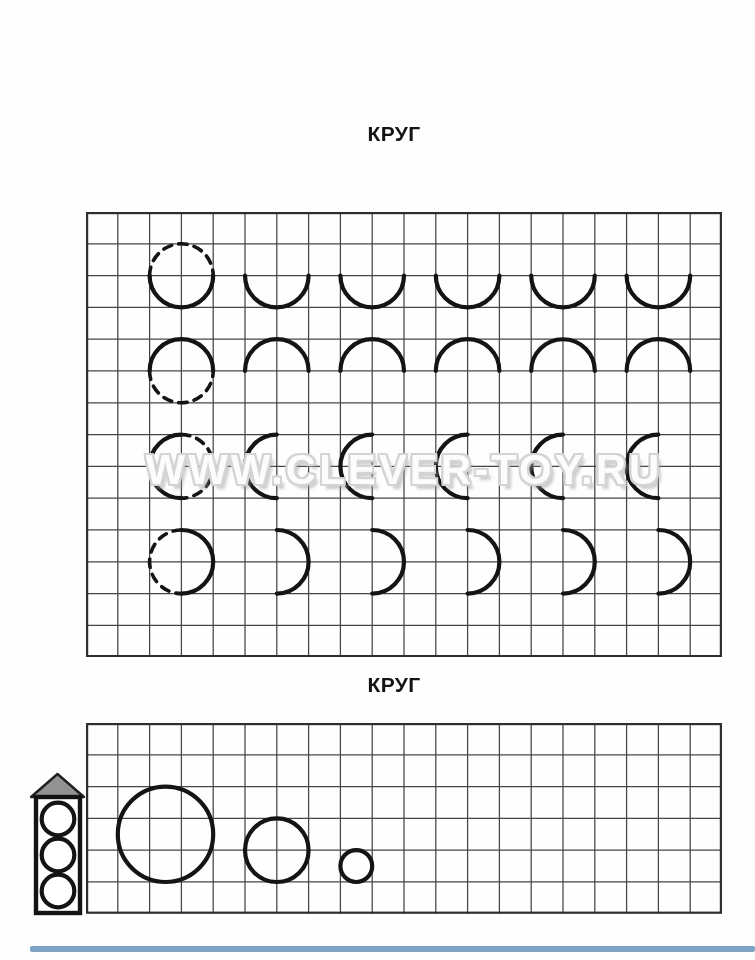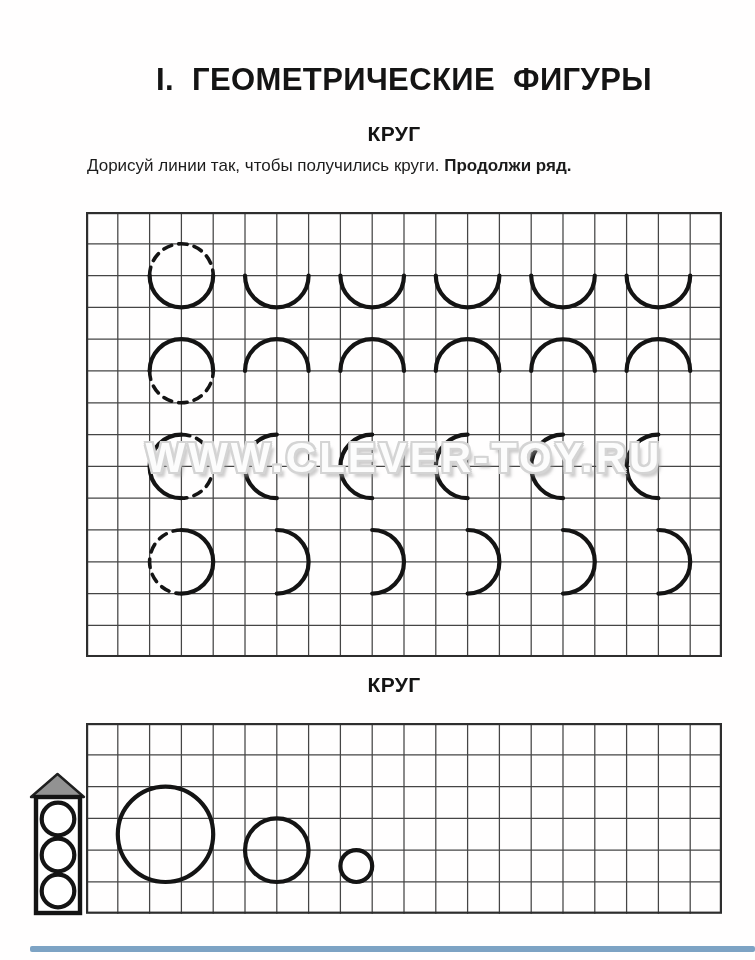--- a/index.html
+++ b/index.html
@@ -10,40 +10,38 @@
          font-size:31px;font-weight:bold;color:#141414;letter-spacing:.4px;word-spacing:9px;white-space:nowrap;}
   .h-krug{position:absolute;left:76px;width:636px;text-align:center;
           font-size:21px;font-weight:bold;color:#141414;letter-spacing:.4px;}
   #heading1{top:122px;}
   #heading2{top:673px;}
   .instruction{position:absolute;left:87px;top:156px;font-size:17px;color:#1c1c1c;white-space:nowrap;}
   .instruction b{font-weight:bold;}
   svg.grid{position:absolute;display:block;}
   #grid1{left:86px;top:212px;}
   #grid2{left:86px;top:723px;}
-  .watermark{position:absolute;left:66px;top:434px;width:676px;text-align:center;
+  .watermark{position:absolute;left:66px;top:446px;width:676px;text-align:center;
      font-size:42px;font-weight:bold;letter-spacing:3px;white-space:nowrap;
      color:rgba(255,255,255,0.93);
      text-shadow:-2px -2px 0 #d4d4d4, 2px -2px 0 #d4d4d4, -2px 2px 0 #d4d4d4, 2px 2px 0 #d4d4d4,
                  0 -2px 0 #d4d4d4, 0 2px 0 #d4d4d4, -2px 0 0 #d4d4d4, 2px 0 0 #d4d4d4,
                  4px 5px 3px rgba(155,155,155,0.5);
      pointer-events:none;}
   #traffic-light{position:absolute;left:27px;top:770px;}
   .edge-bar{position:absolute;left:30px;top:946px;width:725px;height:6px;border-radius:2px;}
 </style>
 </head>
 <body>
 
 <div class="page">
 
-  <div class="title">I. ГЕОМЕТРИЧЕСКИЕ ФИГУРЫ</div>
 
   <div class="h-krug" id="heading1">КРУГ</div>
 
-  <div class="instruction"><span>Дорисуй линии так, чтобы получились круги. </span><b>Продолжи ряд.</b></div>
 
   <svg id="grid1" class="grid" width="636" height="445.2" viewBox="0 0 636 445.2">
       <path d="M 31.8 0 V 445.2 M 63.6 0 V 445.2 M 95.4 0 V 445.2 M 127.2 0 V 445.2 M 159 0 V 445.2 M 190.8 0 V 445.2 M 222.6 0 V 445.2 M 254.4 0 V 445.2 M 286.2 0 V 445.2 M 318 0 V 445.2 M 349.8 0 V 445.2 M 381.6 0 V 445.2 M 413.40000000000003 0 V 445.2 M 445.2 0 V 445.2 M 477 0 V 445.2 M 508.8 0 V 445.2 M 540.6 0 V 445.2 M 572.4 0 V 445.2 M 604.2 0 V 445.2 M 0 31.8 H 636 M 0 63.6 H 636 M 0 95.4 H 636 M 0 127.2 H 636 M 0 159 H 636 M 0 190.8 H 636 M 0 222.6 H 636 M 0 254.4 H 636 M 0 286.2 H 636 M 0 318 H 636 M 0 349.8 H 636 M 0 381.6 H 636 M 0 413.40000000000003 H 636 " stroke="#454545" stroke-width="1.25" fill="none"></path>
       <rect x="1.1" y="1.1" width="633.8" height="443" stroke="#2e2e2e" stroke-width="2.2" fill="none"></rect>
       <path d="M 63.60000000000001 63.6 A 31.8 31.8 0 0 0 127.2 63.6" stroke="#141414" stroke-width="4.2" fill="none" stroke-linecap="round"></path>
       <path d="M 63.60000000000001 63.6 A 31.8 31.8 0 0 1 127.2 63.6" stroke="#141414" stroke-width="3.6" fill="none" stroke-linecap="round" stroke-dasharray="8.5 7.2"></path>
       <path d="M 159 63.6 A 31.8 31.8 0 0 0 222.60000000000002 63.6" stroke="#141414" stroke-width="4.2" fill="none" stroke-linecap="round"></path>
       <path d="M 254.39999999999998 63.6 A 31.8 31.8 0 0 0 318 63.6" stroke="#141414" stroke-width="4.2" fill="none" stroke-linecap="round"></path>
       <path d="M 349.8 63.6 A 31.8 31.8 0 0 0 413.40000000000003 63.6" stroke="#141414" stroke-width="4.2" fill="none" stroke-linecap="round"></path>
       <path d="M 445.2 63.6 A 31.8 31.8 0 0 0 508.8 63.6" stroke="#141414" stroke-width="4.2" fill="none" stroke-linecap="round"></path>

